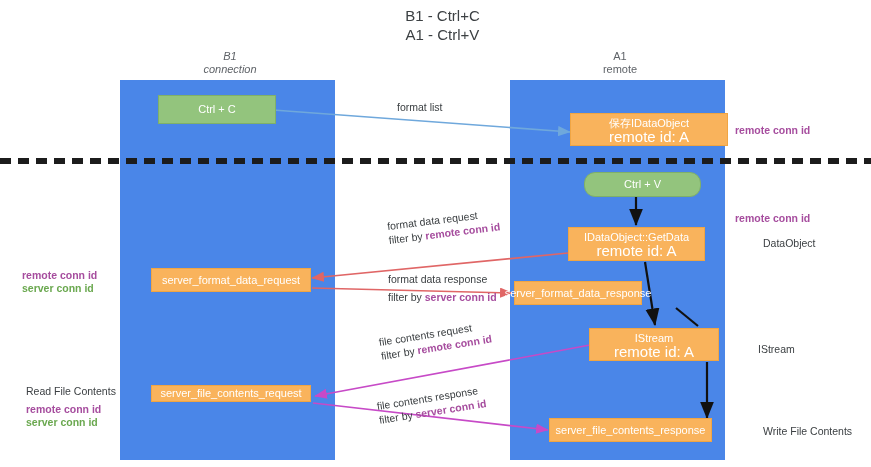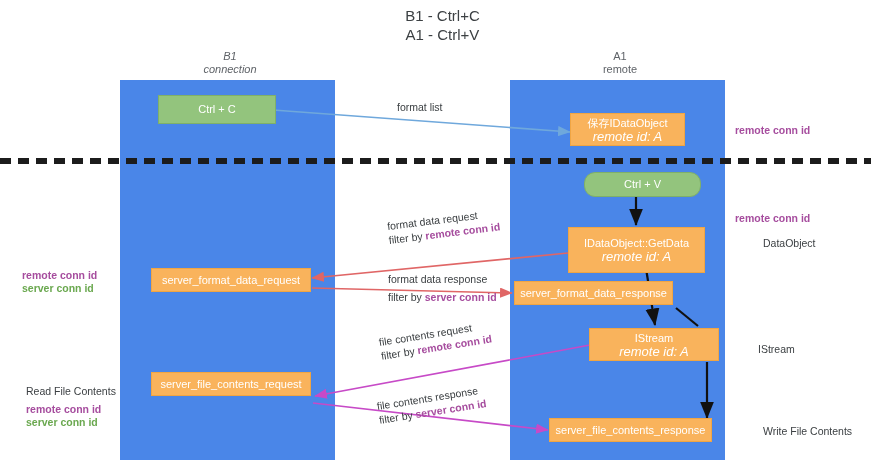--- a/index.html
+++ b/index.html
@@ -26,21 +26,21 @@
   .nodebox{
     position:absolute;
     display:flex;flex-direction:column;align-items:center;justify-content:center;
     text-align:center;
     color:#ffffff;
     font-size:11px;line-height:13px;
     box-sizing:border-box;
   }
   .nodebox.green{background:#93c47d;border:1px solid #7fb069;}
   .nodebox.orange{background:#f9b35c;border:1px solid #f0a543;}
-  .nodebox .l2{font-size:13px;font-style:italic;}
+  .nodebox .l2{font-size:15px;}
 
   .edgelabel{
     position:absolute;font-size:10.5px;line-height:14px;color:#3c4043;
     white-space:nowrap;
   }
   .edgelabel .hl-remote{color:#a64d9e;font-weight:bold;}
   .edgelabel .hl-server{color:#a64d9e;font-weight:bold;}
   .rot-up{transform:rotate(-7deg);transform-origin:left center;}
   .rot-up2{transform:rotate(-9deg);transform-origin:left center;}
 
@@ -108,48 +108,48 @@
   </div>
   <div class="col-head" style="left:540px;top:50px;width:160px;">
     <div>A1</div>
     <div>remote</div>
   </div>
 
   <div class="nodebox green" style="left:158px;top:95px;width:118px;height:29px;">
     <div>Ctrl + C</div>
   </div>
 
-  <div class="nodebox orange" style="left:570px;top:113px;width:115px;height:33px;">
+  <div class="nodebox orange" style="left:570px;top:113px;width:158px;height:33px;">
     <div>保存IDataObject</div>
     <div class="l2">remote id: A</div>
   </div>
 
   <div class="nodebox green" style="left:584px;top:172px;width:117px;height:25px;border-radius:11px;">
     <div>Ctrl + V</div>
   </div>
 
-  <div class="nodebox orange" style="left:568px;top:227px;width:137px;height:46px;">
+  <div class="nodebox orange" style="left:568px;top:227px;width:137px;height:34px;">
     <div>IDataObject::GetData</div>
     <div class="l2">remote id: A</div>
   </div>
 
   <div class="nodebox orange" style="left:151px;top:268px;width:160px;height:24px;">
     <div>server_format_data_request</div>
   </div>
 
-  <div class="nodebox orange" style="left:514px;top:281px;width:159px;height:24px;">
+  <div class="nodebox orange" style="left:514px;top:281px;width:128px;height:24px;">
     <div>server_format_data_response</div>
   </div>
 
   <div class="nodebox orange" style="left:589px;top:328px;width:130px;height:33px;">
     <div>IStream</div>
     <div class="l2">remote id: A</div>
   </div>
 
-  <div class="nodebox orange" style="left:151px;top:372px;width:160px;height:24px;justify-content:center;">
+  <div class="nodebox orange" style="left:151px;top:385px;width:160px;height:17px;justify-content:center;">
     <div>server_file_contents_request</div>
   </div>
 
   <div class="nodebox orange" style="left:549px;top:418px;width:163px;height:24px;">
     <div>server_file_contents_response</div>
   </div>
 
   <div class="edgelabel" style="left:397px;top:100px;">
     <span>format list</span>
   </div>

